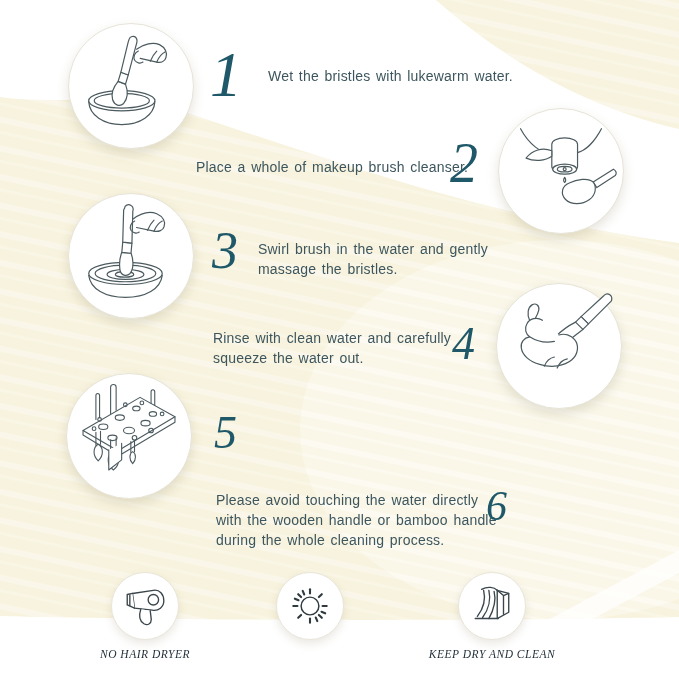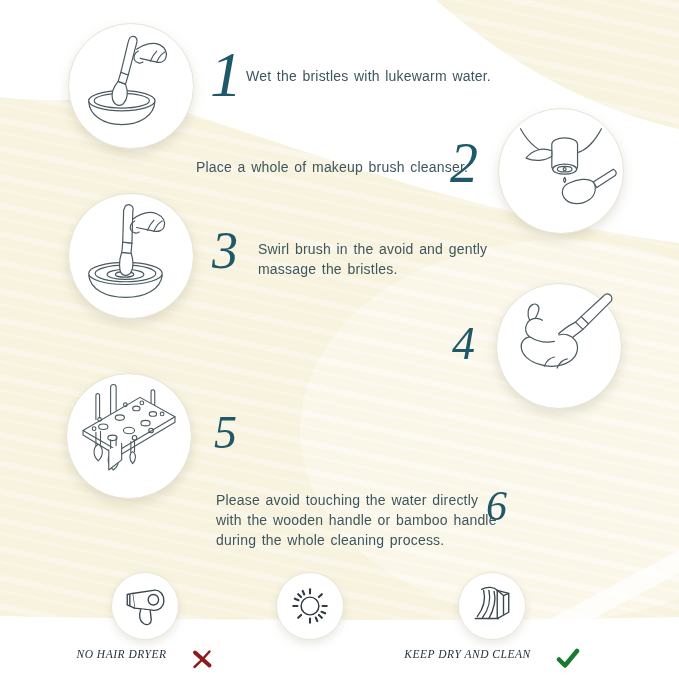--- a/index.html
+++ b/index.html
@@ -27,21 +27,21 @@
   .n2{left:450px;top:135px;font-size:56px;}
   .n3{left:212px;top:225px;font-size:52px;}
   .n4{left:452px;top:321px;font-size:46px;}
   .n5{left:214px;top:410px;font-size:46px;}
   .n6{left:486px;top:485px;font-size:42px;}
   
   .step-text{
     position:absolute;z-index:3;color:#3d565e;
     font-size:14px;line-height:20px;letter-spacing:.2px;word-spacing:1.5px;
   }
-  .t1{left:246px;top:66px;width:290px;}
+  .t1{left:268px;top:66px;width:290px;}
   .t2{left:196px;top:157px;width:290px;}
   .t3{left:258px;top:239px;width:246px;}
   .t4{left:213px;top:328px;width:248px;}
   .t5{left:258px;top:426px;width:300px;}
   .t6{left:216px;top:490px;width:285px;}
   
   .c1{left:68px;top:23px;}
   .c2{left:498px;top:108px;}
   .c3{left:68px;top:193px;}
   .c4{left:496px;top:283px;}
@@ -49,21 +49,21 @@
   
   .warning{position:absolute;z-index:3;display:flex;flex-direction:column;align-items:center;}
   .w1{left:55px;top:572px;width:180px;}
   .w2{left:220px;top:572px;width:180px;}
   .w3{left:392px;top:572px;width:200px;}
   .warn-circle{
     width:66px;height:66px;border-radius:50%;background:#ffffff;
     border:1px solid #e9e6da;box-shadow:0 4px 9px rgba(130,118,84,.16);
     display:flex;align-items:center;justify-content:center;
   }
-  .warn-label-row{display:flex;align-items:flex-start;gap:25px;margin-top:8px;height:22px;}
+  .warn-label-row{display:flex;align-items:flex-start;gap:25px;margin-top:8px;height:22px;flex-direction:column;}
   .warn-label{
     font-family:"Liberation Serif","DejaVu Serif",serif;font-style:italic;
     font-size:11.5px;letter-spacing:.5px;color:#1f2d36;white-space:nowrap;
   }
   .mark-icon{display:flex;align-items:center;}
 </style>
 </head>
 <body>
 
 <div id="canvas">
@@ -140,22 +140,23 @@
         <path d="M63,48 L53,47 L52,58 L62,59 Z" fill="#ffffff"></path>
         <path d="M55,10 C55,7 59,5 62,7 C64,8 65,11 64,13 L63,48 L53,47 L54,12 Z" fill="#ffffff"></path>
         <path d="M64,22 C72,16 82,13 90,16 C97,19 100,25 98,30 C97,34 92,36 87,35 L68,31" fill="#ffffff"></path>
         <path d="M66,24 C62,26 60,30 62,34 C64,37 68,38 71,36"></path>
         <path d="M87,35 C89,30 92,26 96,24"></path>
         <path d="M80,34 C82,29 84,26 87,23"></path>
       </g>
     </svg>
   </div>
   <div class="step-num n3">3</div>
-  <div class="step-text t3">Swirl brush in the avoid and gently massage the bristles.</div>
-
+  <div class="step-text t3">Swirl brush in the water and gently massage the bristles.</div>
+
+  <div class="step-text t4">Rinse with clean water and carefully squeeze the water out.</div>
   <div class="step-num n4">4</div>
   <div class="ill-circle c4">
     <svg width="114" height="114" viewBox="0 0 124 124">
       <g fill="none" stroke="#4b5a5f" stroke-width="1.3" stroke-linecap="round" stroke-linejoin="round">
         <path d="M111,7 C115,3 121,7 119,13 L94,38 L86,30 Z" fill="#ffffff"></path>
         <path d="M86,30 L94,38 L88,44 L80,36 Z" fill="#ffffff"></path>
         <path d="M80,36 C72,40 64,46 58,52"></path>
         <path d="M88,44 C80,50 72,56 66,62"></path>
         <path d="M30,34 C27,27 28,20 33,17 C37,15 41,18 40,23 C39,28 36,32 34,36" fill="#ffffff"></path>
         <path d="M44,34 C38,30 30,32 27,38 C24,43 26,49 30,52 C24,53 20,58 21,64 C22,72 30,79 41,82 C54,86 68,84 76,77 C83,71 84,61 79,55 C75,50 68,48 62,50" fill="#ffffff"></path>

